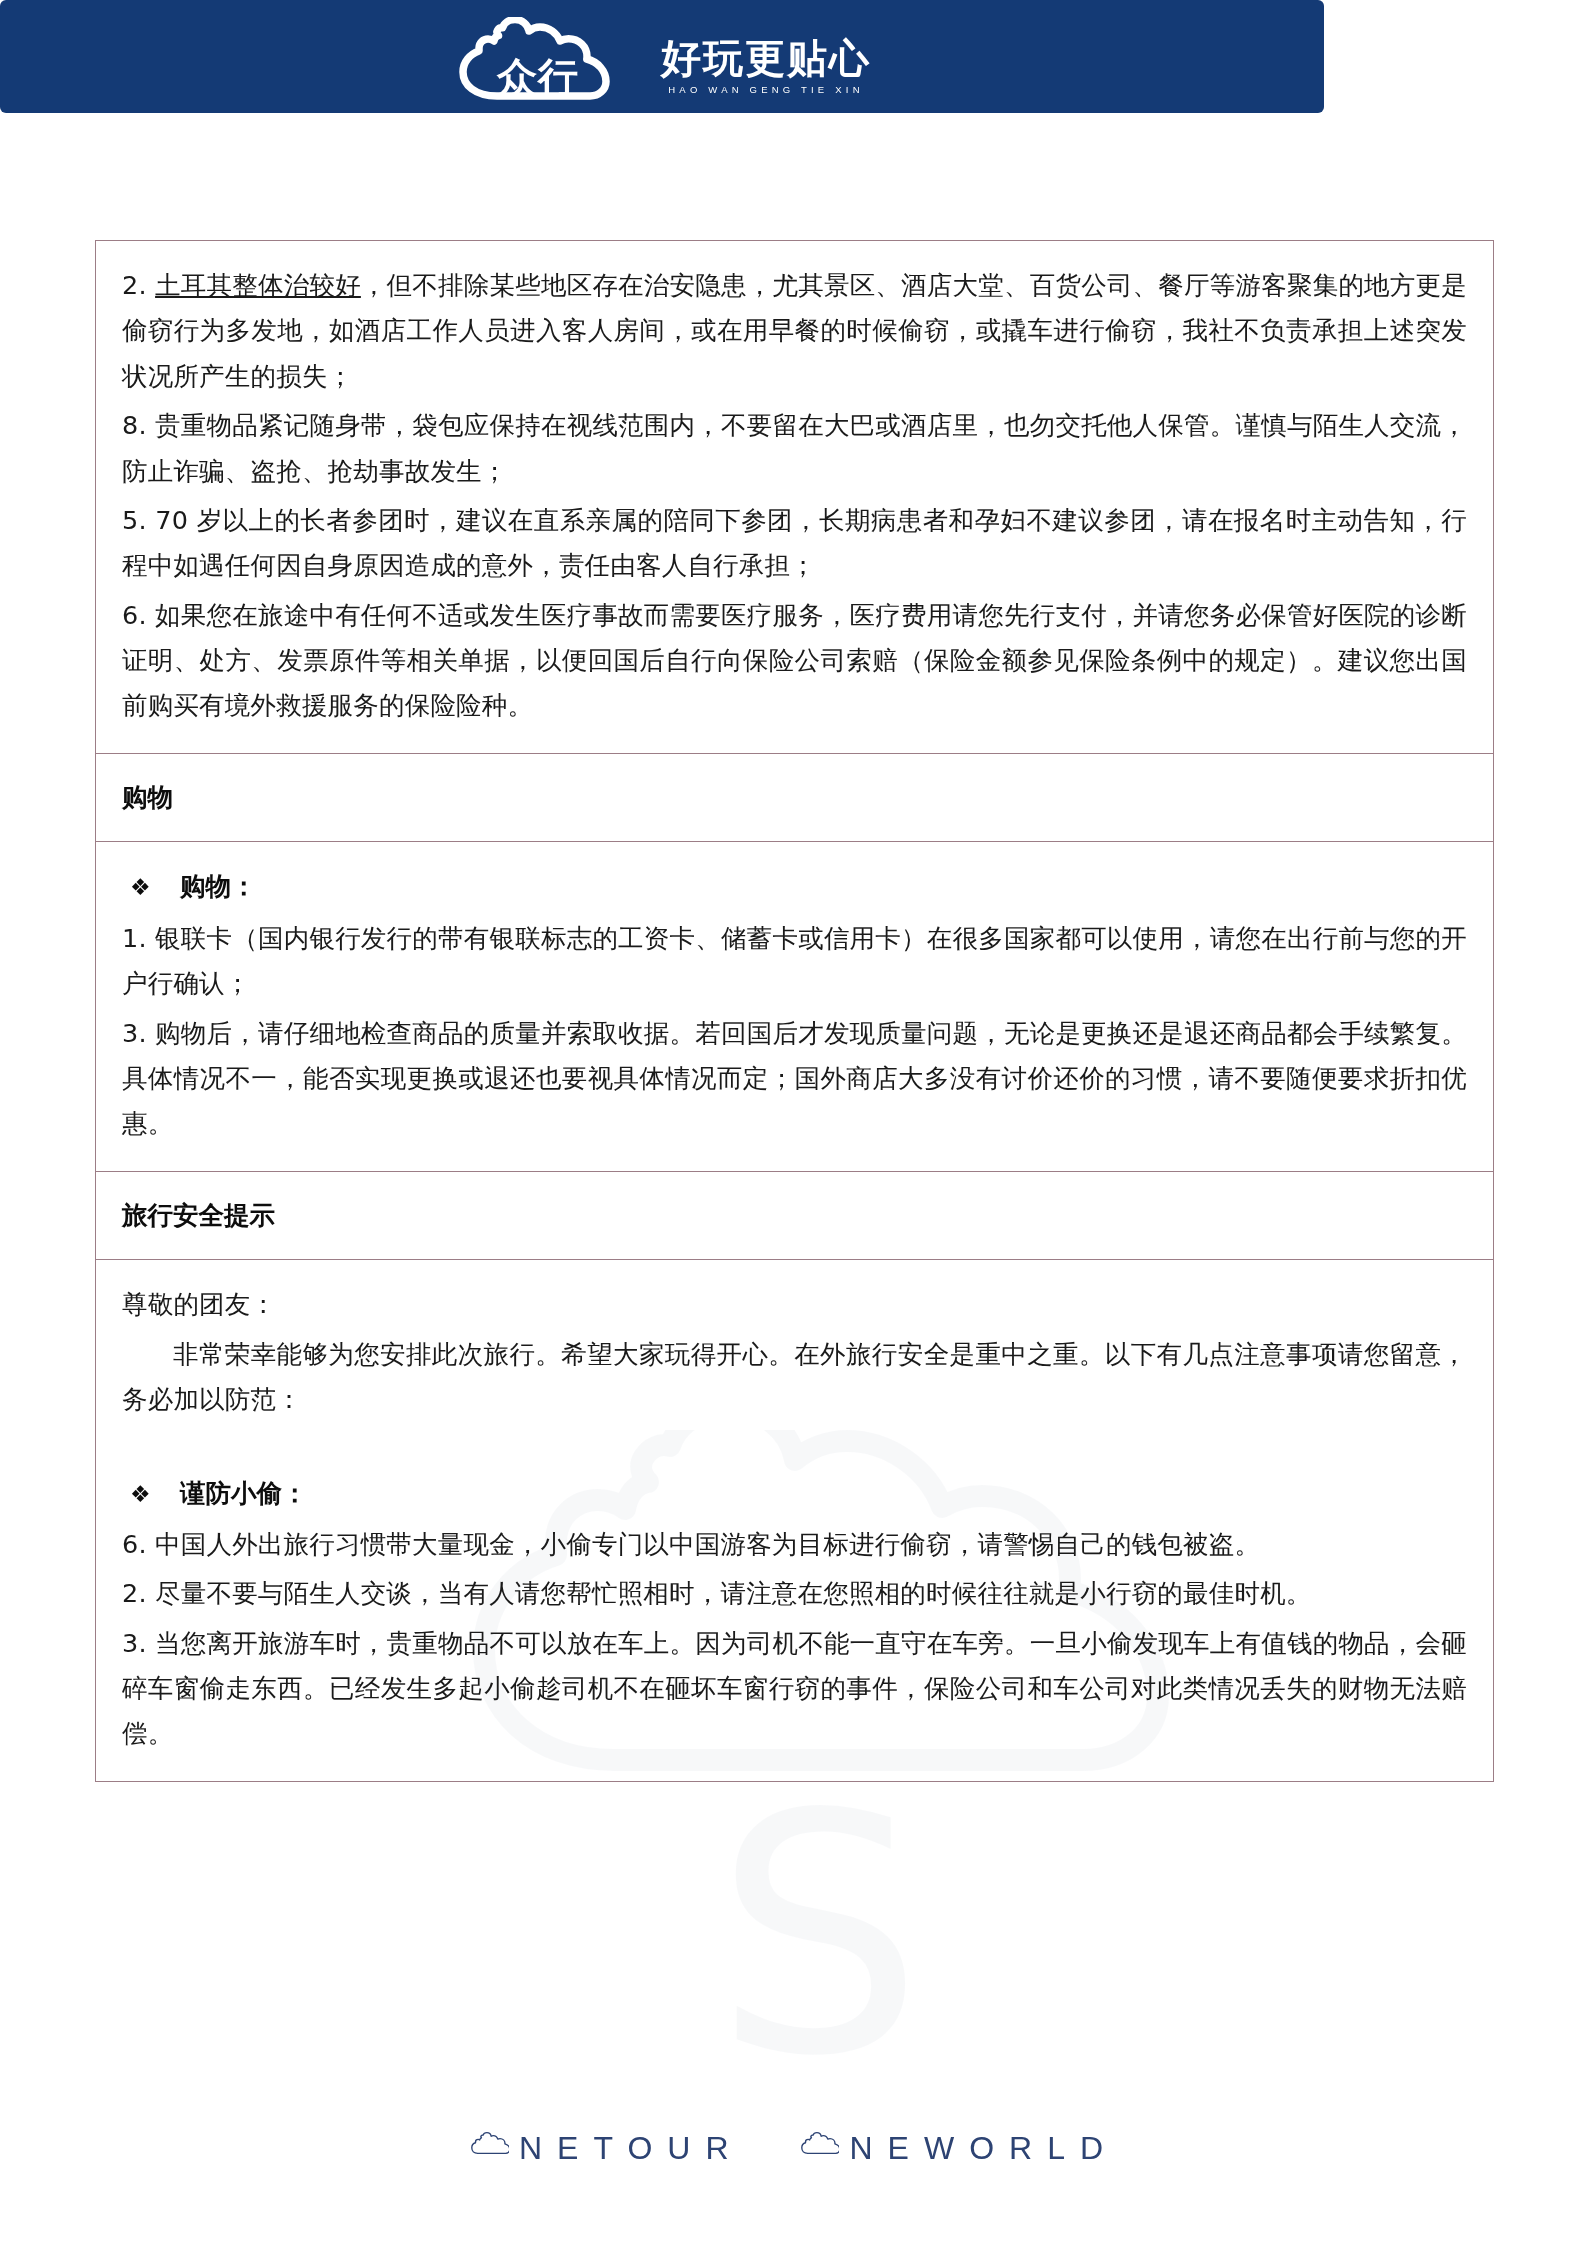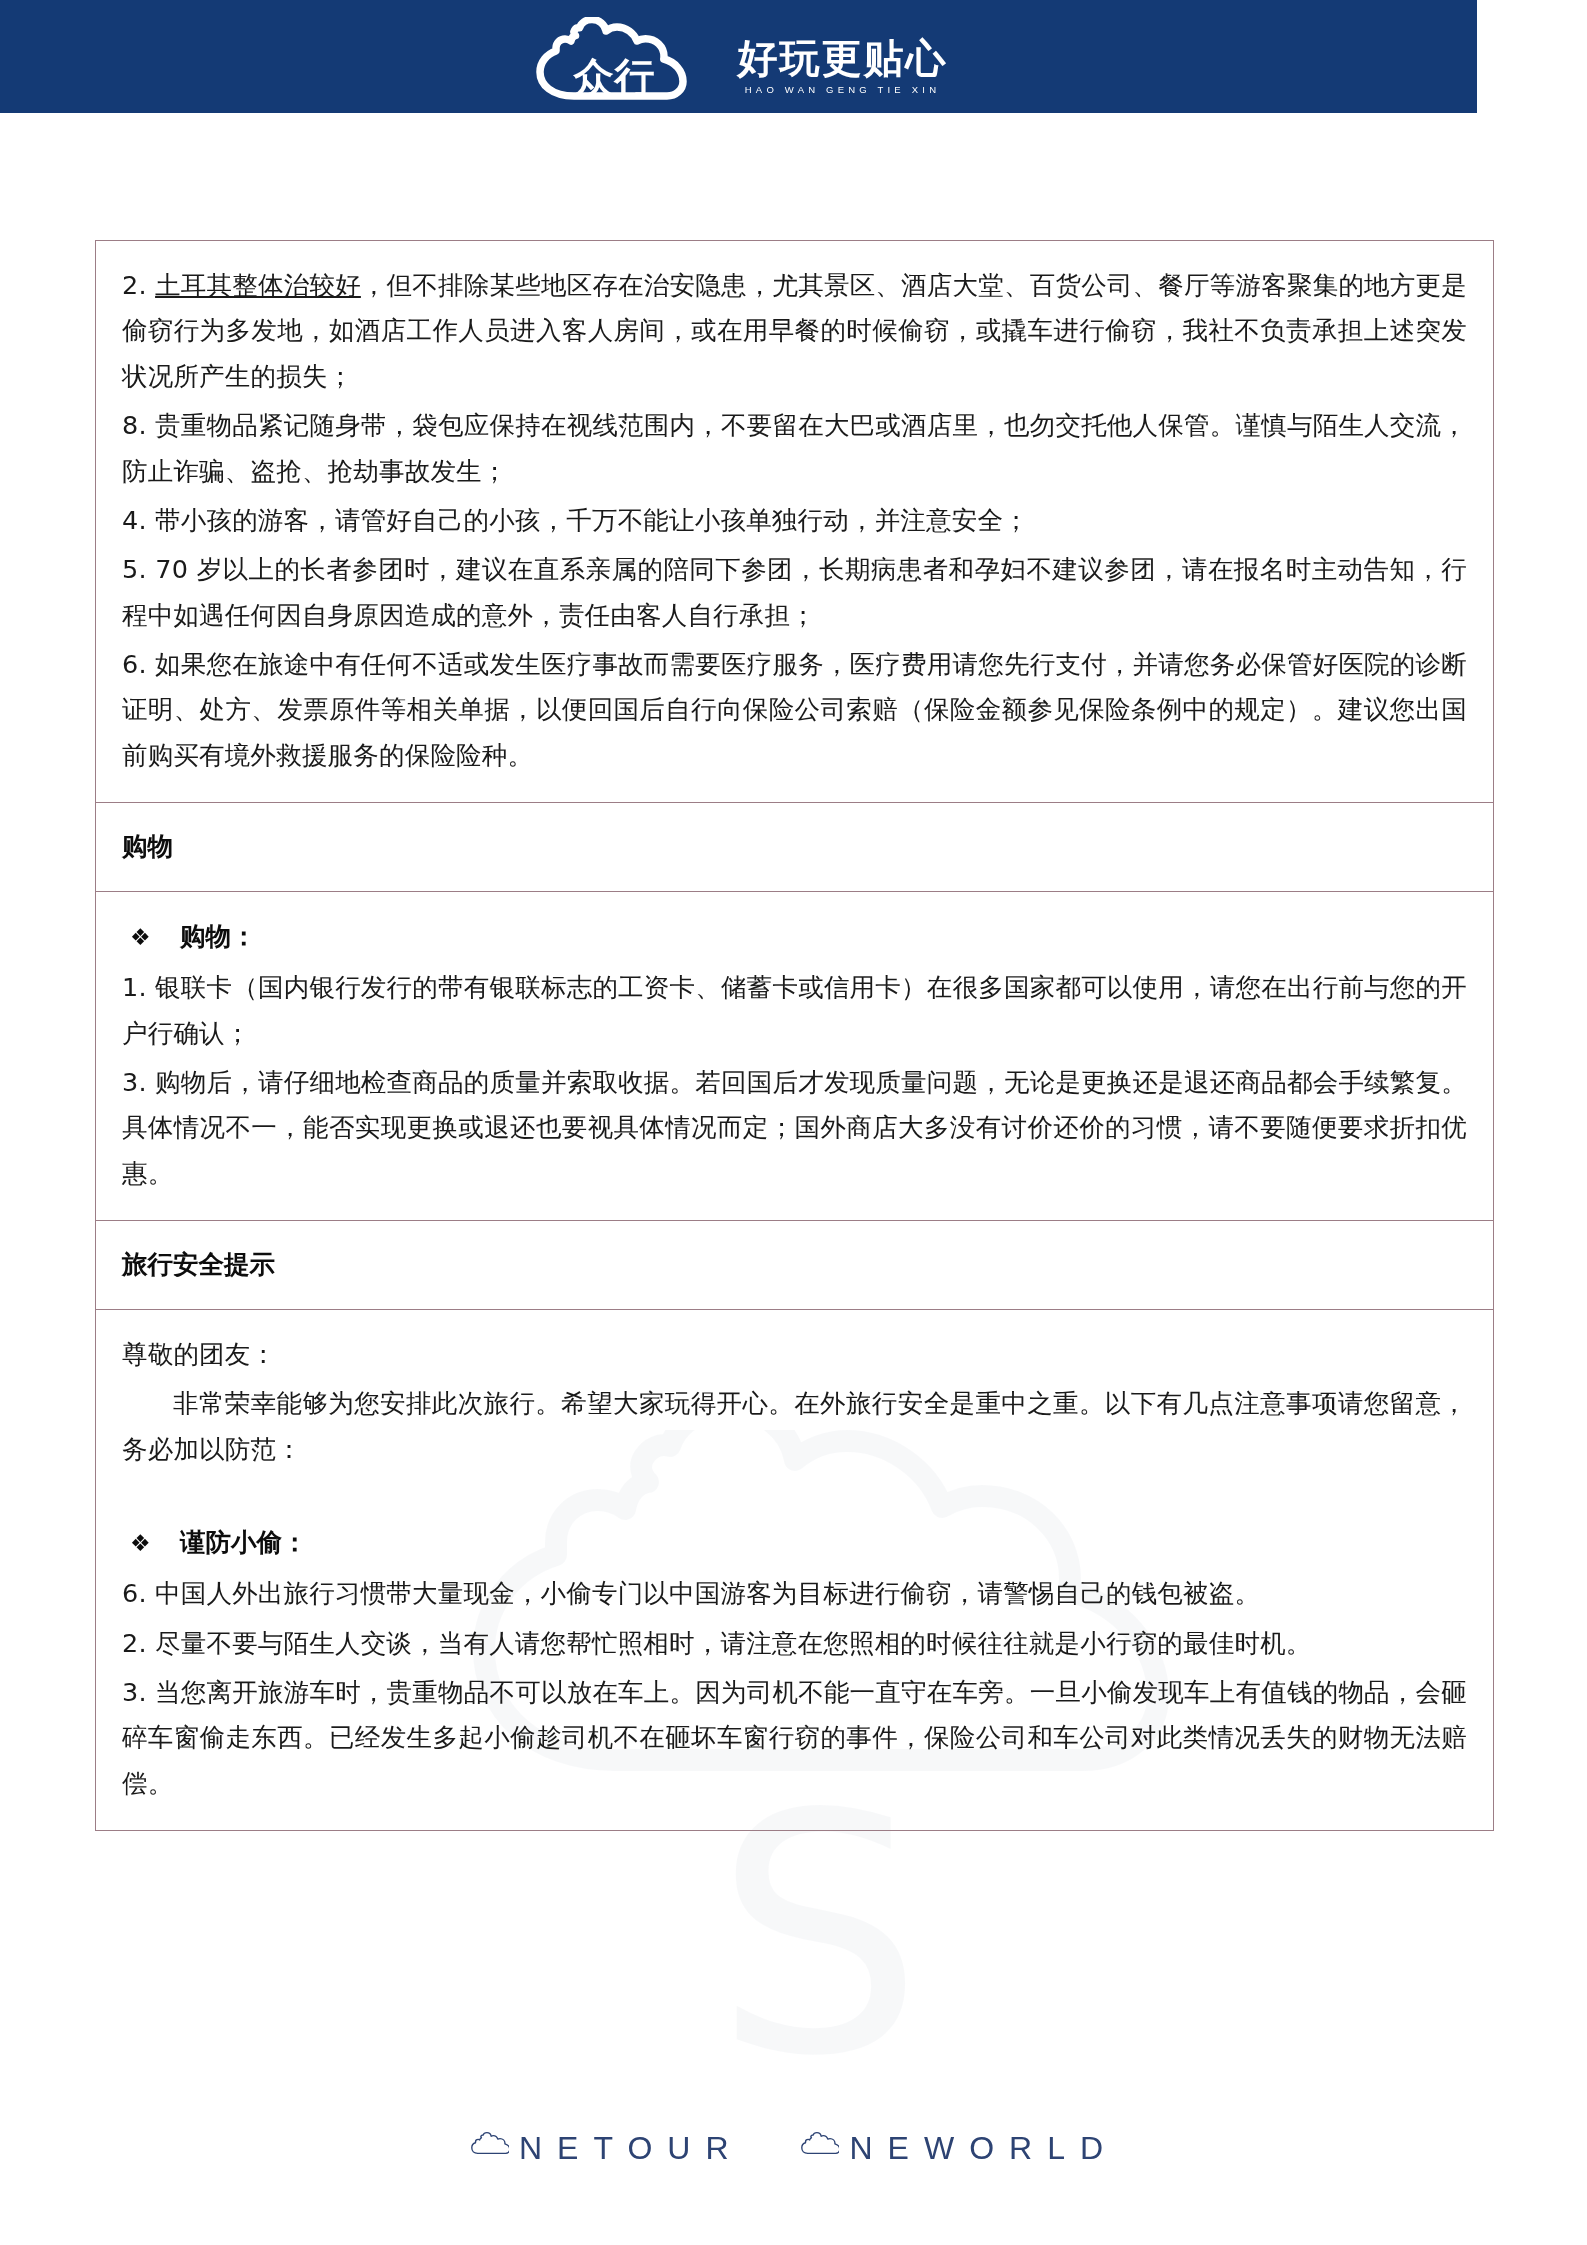--- a/index.html
+++ b/index.html
@@ -15,26 +15,27 @@
     width: 1587px;
     height: 2245px;
     background: #ffffff;
     overflow: hidden;
   }
 
   
   #header-band {
     position: absolute;
     left: 0; top: 0;
-    width: 1477px;
+    width: 1324px;
     height: 113px;
     background: #143A75;
     display: flex;
     align-items: center;
     justify-content: center;
+    border-radius: 6px;
   }
   #header-logo {
     display: flex;
     align-items: flex-end;
     gap: 18px;
     transform: translateY(2px);
   }
   .logo-mark {
     position: relative;
     width: 190px;
@@ -192,21 +193,20 @@
     <path d="M200 330 C120 330 70 280 70 220 C70 175 100 138 142 125 C142 120 142 115 142 112 C142 88 160 70 184 70 C194 70 203 73 211 79 C214 64 222 54 234 52 C227 45 225 35 230 27 C236 18 246 13 256 16 C263 -6 287 -22 315 -22 C348 -22 376 0 381 30 C395 18 414 11 433 11 C475 11 514 39 528 77 C540 70 554 66 568 66 C618 66 656 103 656 149 C656 153 655 157 655 161 C707 175 744 217 744 266 C744 304 711 330 669 330 Z" stroke="#7f8fa6" stroke-width="22" fill="none" stroke-linejoin="round"></path>
     <text x="300" y="620" font-family="'DejaVu Sans',sans-serif" font-size="330" fill="#7f8fa6">S</text>
   </svg>
 
   <div id="doc-table">
 
     <div class="row">
       <div class="cell">
         <p class="para"><span>2.</span> <span class="ul">土耳其整体治较好</span><span>，但不排除某些地区存在治安隐患，尤其景区、酒店大堂、百货公司、餐厅等游客聚集的地方更是偷窃行为多发地，如酒店工作人员进入客人房间，或在用早餐的时候偷窃，或撬车进行偷窃，我社不负责承担上述突发状况所产生的损失；</span></p>
         <p class="para">8. 贵重物品紧记随身带，袋包应保持在视线范围内，不要留在大巴或酒店里，也勿交托他人保管。谨慎与陌生人交流，防止诈骗、盗抢、抢劫事故发生；</p>
-        <p class="para">4. 带小孩的游客，请管好自己的小孩，千万不能让小孩单独行动，并注意安全；</p>
         <p class="para">5. 70 岁以上的长者参团时，建议在直系亲属的陪同下参团，长期病患者和孕妇不建议参团，请在报名时主动告知，行程中如遇任何因自身原因造成的意外，责任由客人自行承担；</p>
         <p class="para">6. 如果您在旅途中有任何不适或发生医疗事故而需要医疗服务，医疗费用请您先行支付，并请您务必保管好医院的诊断证明、处方、发票原件等相关单据，以便回国后自行向保险公司索赔（保险金额参见保险条例中的规定）。建议您出国前购买有境外救援服务的保险险种。</p>
       </div>
     </div>
 
     <div class="row">
       <div class="cell heading">
         <h3 class="sec-title">购物</h3>
       </div>
     </div>

